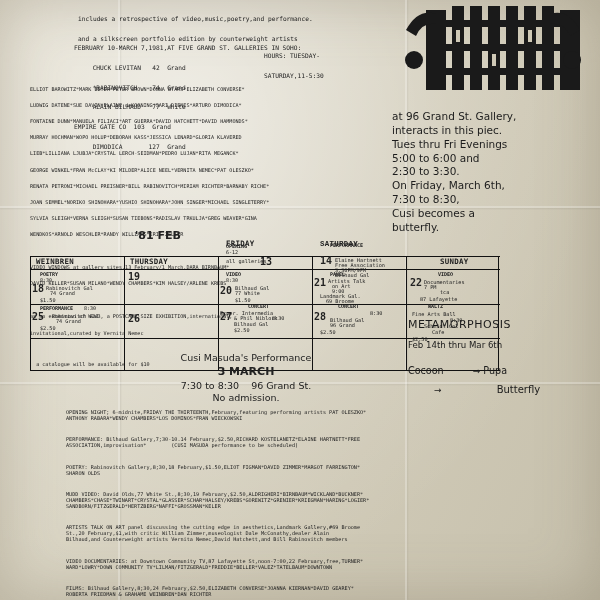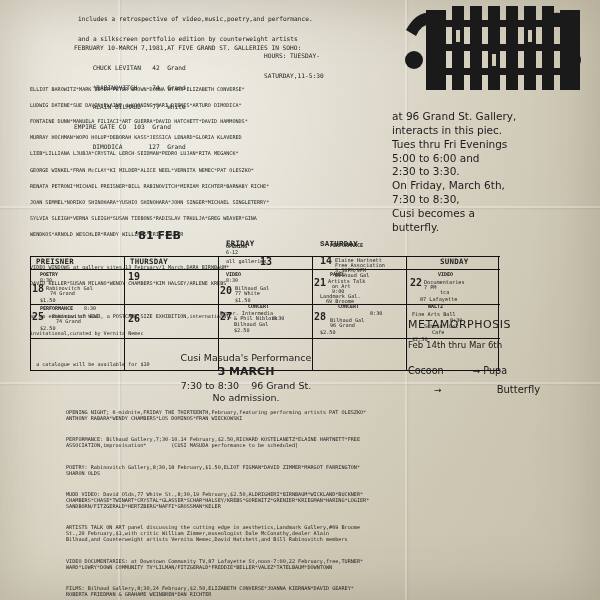--- a/index.html
+++ b/index.html
@@ -168,21 +168,21 @@
     <div class="calline" style="left:0;top:62px;width:470px;height:1.4px;"></div>
     <div class="calline" style="left:0;top:96px;width:470px;height:1.4px;"></div>
     <div class="calline" style="left:0;top:128px;width:470px;height:1.4px;"></div>
     <div class="calline" style="left:0;top:14px;width:1.4px;height:114px;"></div>
     <div class="calline" style="left:94px;top:14px;width:1.4px;height:114px;"></div>
     <div class="calline" style="left:188px;top:14px;width:1.4px;height:114px;"></div>
     <div class="calline" style="left:282px;top:14px;width:1.4px;height:114px;"></div>
     <div class="calline" style="left:376px;top:14px;width:1.4px;height:114px;"></div>
     <div class="calline" style="left:468px;top:14px;width:1.4px;height:114px;"></div>
 
-    <div class="cell dayhdr" style="left:6px;top:16px;">PREISNER</div>
+    <div class="cell dayhdr" style="left:6px;top:16px;">WEINBREN</div>
     <div class="cell dayhdr" style="left:100px;top:16px;">THURSDAY</div>
     <div class="cell dayhdr" style="left:196px;top:-2px;">FRIDAY</div>
     <div class="cell dayhdr" style="left:290px;top:-2px;font-family:Liberation Mono, monospace;">SATURDAY</div>
     <div class="cell dayhdr" style="left:410px;top:16px;">SUNDAY</div>
 
     <div class="cell" style="left:196px;top:2px;font-size:5px;font-weight:bold;">OPENING</div>
     <div class="cell" style="left:196px;top:8px;font-size:5px;">6-12</div>
     <div class="cell daynum" style="left:230px;top:15px;">13</div>
     <div class="cell" style="left:196px;top:17px;">all galleries</div>
 

